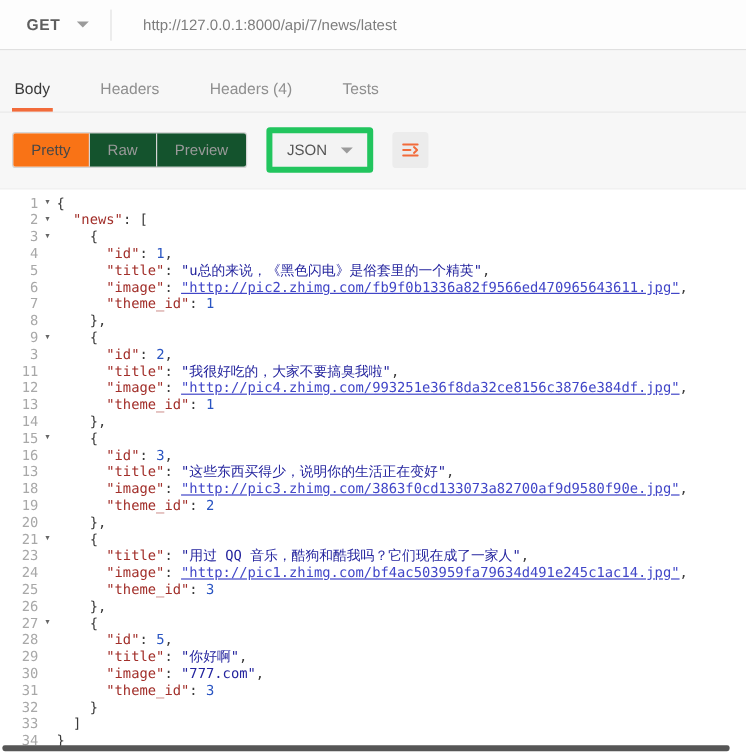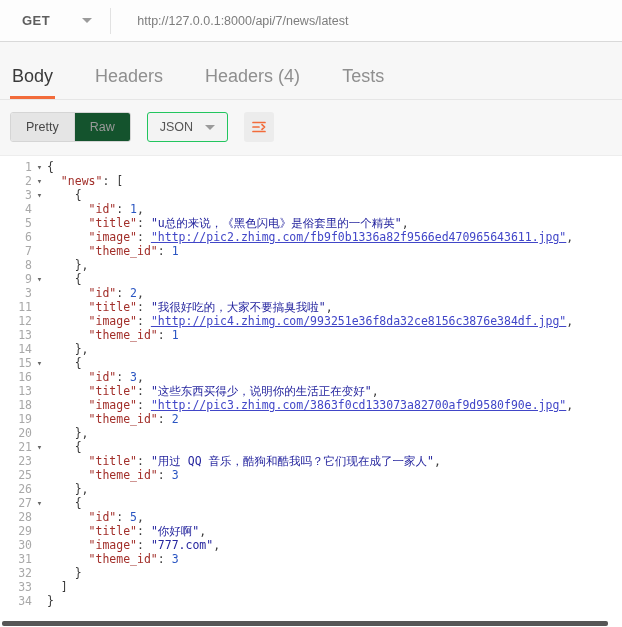--- a/index.html
+++ b/index.html
@@ -12,59 +12,59 @@
   .app { width: 622px; height: 627px; display: flex; flex-direction: column; background: #fff; }
 
   
   .topbar {
     height: 42px; flex: none;
     display: flex; align-items: center;
     background: #fdfdfd;
     border-bottom: 1px solid #d9d9d9;
   }
   .method-select {
-    display: flex; align-items: center; gap: 32px;
+    display: flex; align-items: center; gap: 14px;
     padding: 0 18px 0 22px; cursor: pointer; height: 100%;
   }
   .method-label { font-size: 13px; font-weight: bold; color: #5e5e5e; letter-spacing: .5px; }
   .chevron {
     width: 0; height: 0;
     border-left: 5px solid transparent; border-right: 5px solid transparent;
     border-top: 5px solid #9b9b9b;
   }
   .vsep { width: 1px; height: 26px; background: #e2e2e2; flex: none; }
   .url-field { flex: 1; padding-left: 26px; font-size: 12.5px; color: #7d7d7d; cursor: text; }
 
   
   .subheader { background: #f7f7f7; padding-top: 22px; border-bottom: 1px solid #e6e6e6; flex: none; }
   .tabs { display: flex; gap: 38px; padding-left: 10px; }
-  .tab { font-size: 18px; color: #8f8f8f; padding: 2px 2px 12px 2px; cursor: pointer; position: relative; }
+  .tab { font-size: 13px; color: #8f8f8f; padding: 2px 2px 12px 2px; cursor: pointer; position: relative; }
   .tab.active { color: #3a3a3a; }
   .tab.active::after {
     content: ""; position: absolute; left: 0; right: 0; bottom: 0;
     height: 3px; background: var(--accent);
   }
 
   
   .toolbar {
     background: #f7f7f7; flex: none;
     display: flex; align-items: center; gap: 16px;
     padding: 12px 10px 13px 10px;
     border-bottom: 1px solid #ededed;
   }
   .seg { display: flex; border: 1px solid #d5d5d5; border-radius: 3px; overflow: hidden; }
   .seg .mode {
     padding: 7px 15px; font-size: 12.5px; color: #9a9a9a;
     background: #14532d; border-right: 1px solid #d5d5d5; cursor: pointer;
   }
   .seg .mode:last-child { border-right: none; }
-  .seg .mode.active { background: #e5e5e5; color: #474747; }
+  .seg .mode.active { background: #f97316; color: #474747; }
   .lang-select {
     display: flex; align-items: center; gap: 12px;
-    padding: 7px 12px; border: 1px solid #22c55e; border-radius: 3px;
+    padding: 7px 12px; border: 5px solid #22c55e; border-radius: 3px;
     font-size: 12.5px; color: #555; background: #f3f3f3; cursor: pointer;
   }
   .beautify {
     width: 30px; height: 30px; border: none; border-radius: 3px;
     background: #ececec; cursor: pointer;
     display: flex; align-items: center; justify-content: center;
   }
   .beautify svg { stroke: var(--accent); fill: none; }
 
   
@@ -107,20 +107,21 @@
         <div class="tab">Headers</div>
         <div class="tab">Headers (4)</div>
         <div class="tab">Tests</div>
       </div>
   </div>
 
   <div class="toolbar">
     <div class="seg">
         <div class="mode active">Pretty</div>
         <div class="mode">Raw</div>
+        <div class="mode">Preview</div>
       </div>
     <div class="lang-select">
       <span>JSON</span>
       <span class="chevron"></span>
     </div>
     <button class="beautify">
       <svg width="18" height="18" viewBox="0 0 18 18" stroke-width="1.7" stroke-linecap="round" stroke-linejoin="round">
         <path d="M3 4.5h12"></path>
         <path d="M3 9h6"></path>
         <path d="M3 13.5h12"></path>
@@ -235,20 +236,25 @@
           <span class="ln">21</span>
           <span class="foldcol">▾</span>
           <span class="txt"><span class="punct">    {</span></span>
         </div>
         <div class="line">
           <span class="ln">23</span>
           <span class="foldcol"></span>
           <span class="txt"><span class="punct">      </span><span class="key">"title"</span><span class="punct">: </span><span class="str">"用过 QQ 音乐，酷狗和酷我吗？它们现在成了一家人"</span><span class="punct">,</span></span>
         </div>
         <div class="line">
+          <span class="ln">24</span>
+          <span class="foldcol"></span>
+          <span class="txt"><span class="punct">      </span><span class="key">"image"</span><span class="punct">: </span><span class="link">"http://pic1.zhimg.com/bf4ac503959fa79634d491e245c1ac14.jpg"</span><span class="punct">,</span></span>
+        </div>
+        <div class="line">
           <span class="ln">25</span>
           <span class="foldcol"></span>
           <span class="txt"><span class="punct">      </span><span class="key">"theme_id"</span><span class="punct">: </span><span class="num">3</span></span>
         </div>
         <div class="line">
           <span class="ln">26</span>
           <span class="foldcol"></span>
           <span class="txt"><span class="punct">    },</span></span>
         </div>
         <div class="line">

